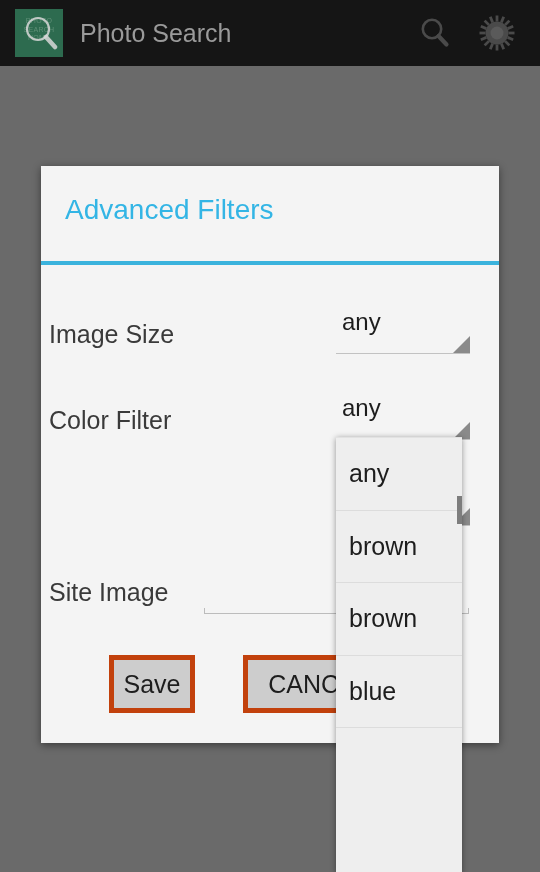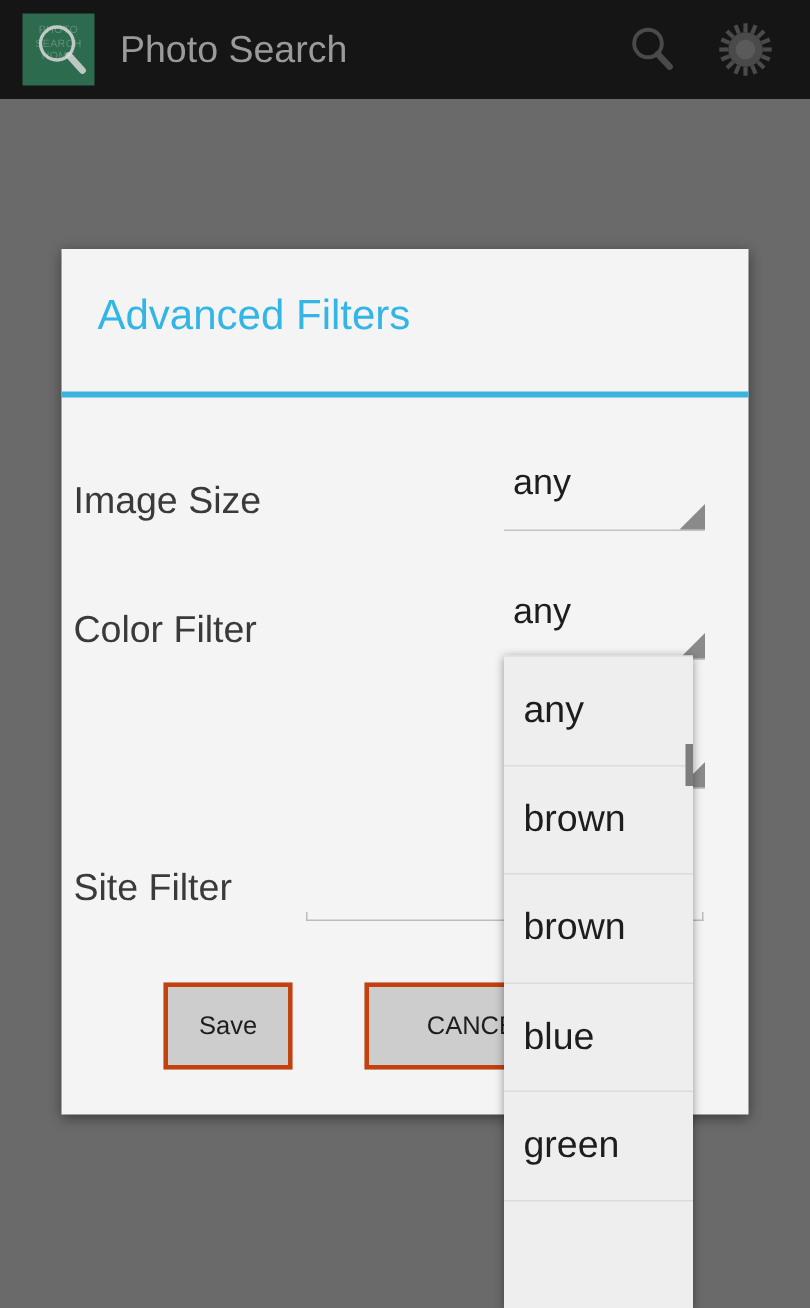--- a/index.html
+++ b/index.html
@@ -187,26 +187,26 @@
     left: 0;
     top: 489px;
     width: 458px;
     height: 60px;
   }
   .dlg-btn {
     position: absolute;
     top: 0;
     height: 58px;
     background: #cdcdcd;
-    border: 3px solid #c2410c;
+    border: 5px solid #c2410c;
     box-sizing: border-box;
     display: flex;
     align-items: center;
     justify-content: center;
-    font-size: 17px;
+    font-size: 25px;
     color: #1d1d1d;
     font-family: "Liberation Sans", sans-serif;
     padding: 0;
   }
   #btn-save   { left: 68px;  width: 86px; }
   #btn-cancel { left: 202px; width: 152px; }
 
   
   #dropdown {
     position: absolute;
@@ -319,36 +319,35 @@
 
   <div class="form-row" id="row-image-type">
     <div class="spinner">
       <div class="sp-value"></div>
       <div class="sp-underline"></div>
       <div class="sp-arrow"></div>
     </div>
   </div>
 
   <div class="form-row" id="row-site-filter">
-    <div class="row-label">Site Filter</div>
+    <div class="row-label">Site Image</div>
     <div class="text-field">
       <div class="tf-value"></div>
       <div class="tf-tick-l"></div>
       <div class="tf-underline"></div>
       <div class="tf-tick-r"></div>
     </div>
   </div>
 
   <div id="dialog-buttons">
     <button class="dlg-btn" id="btn-save">Save</button>
     <button class="dlg-btn" id="btn-cancel">CANCEL</button>
   </div>
 
 </div>
 
 <div id="dropdown">
   <div class="dd-item">any</div>
   <div class="dd-item">brown</div>
   <div class="dd-item">brown</div>
   <div class="dd-item">blue</div>
-  <div class="dd-item">green</div>
   <div id="dd-scrollbar"></div>
 </div>
 
 </body></html>

